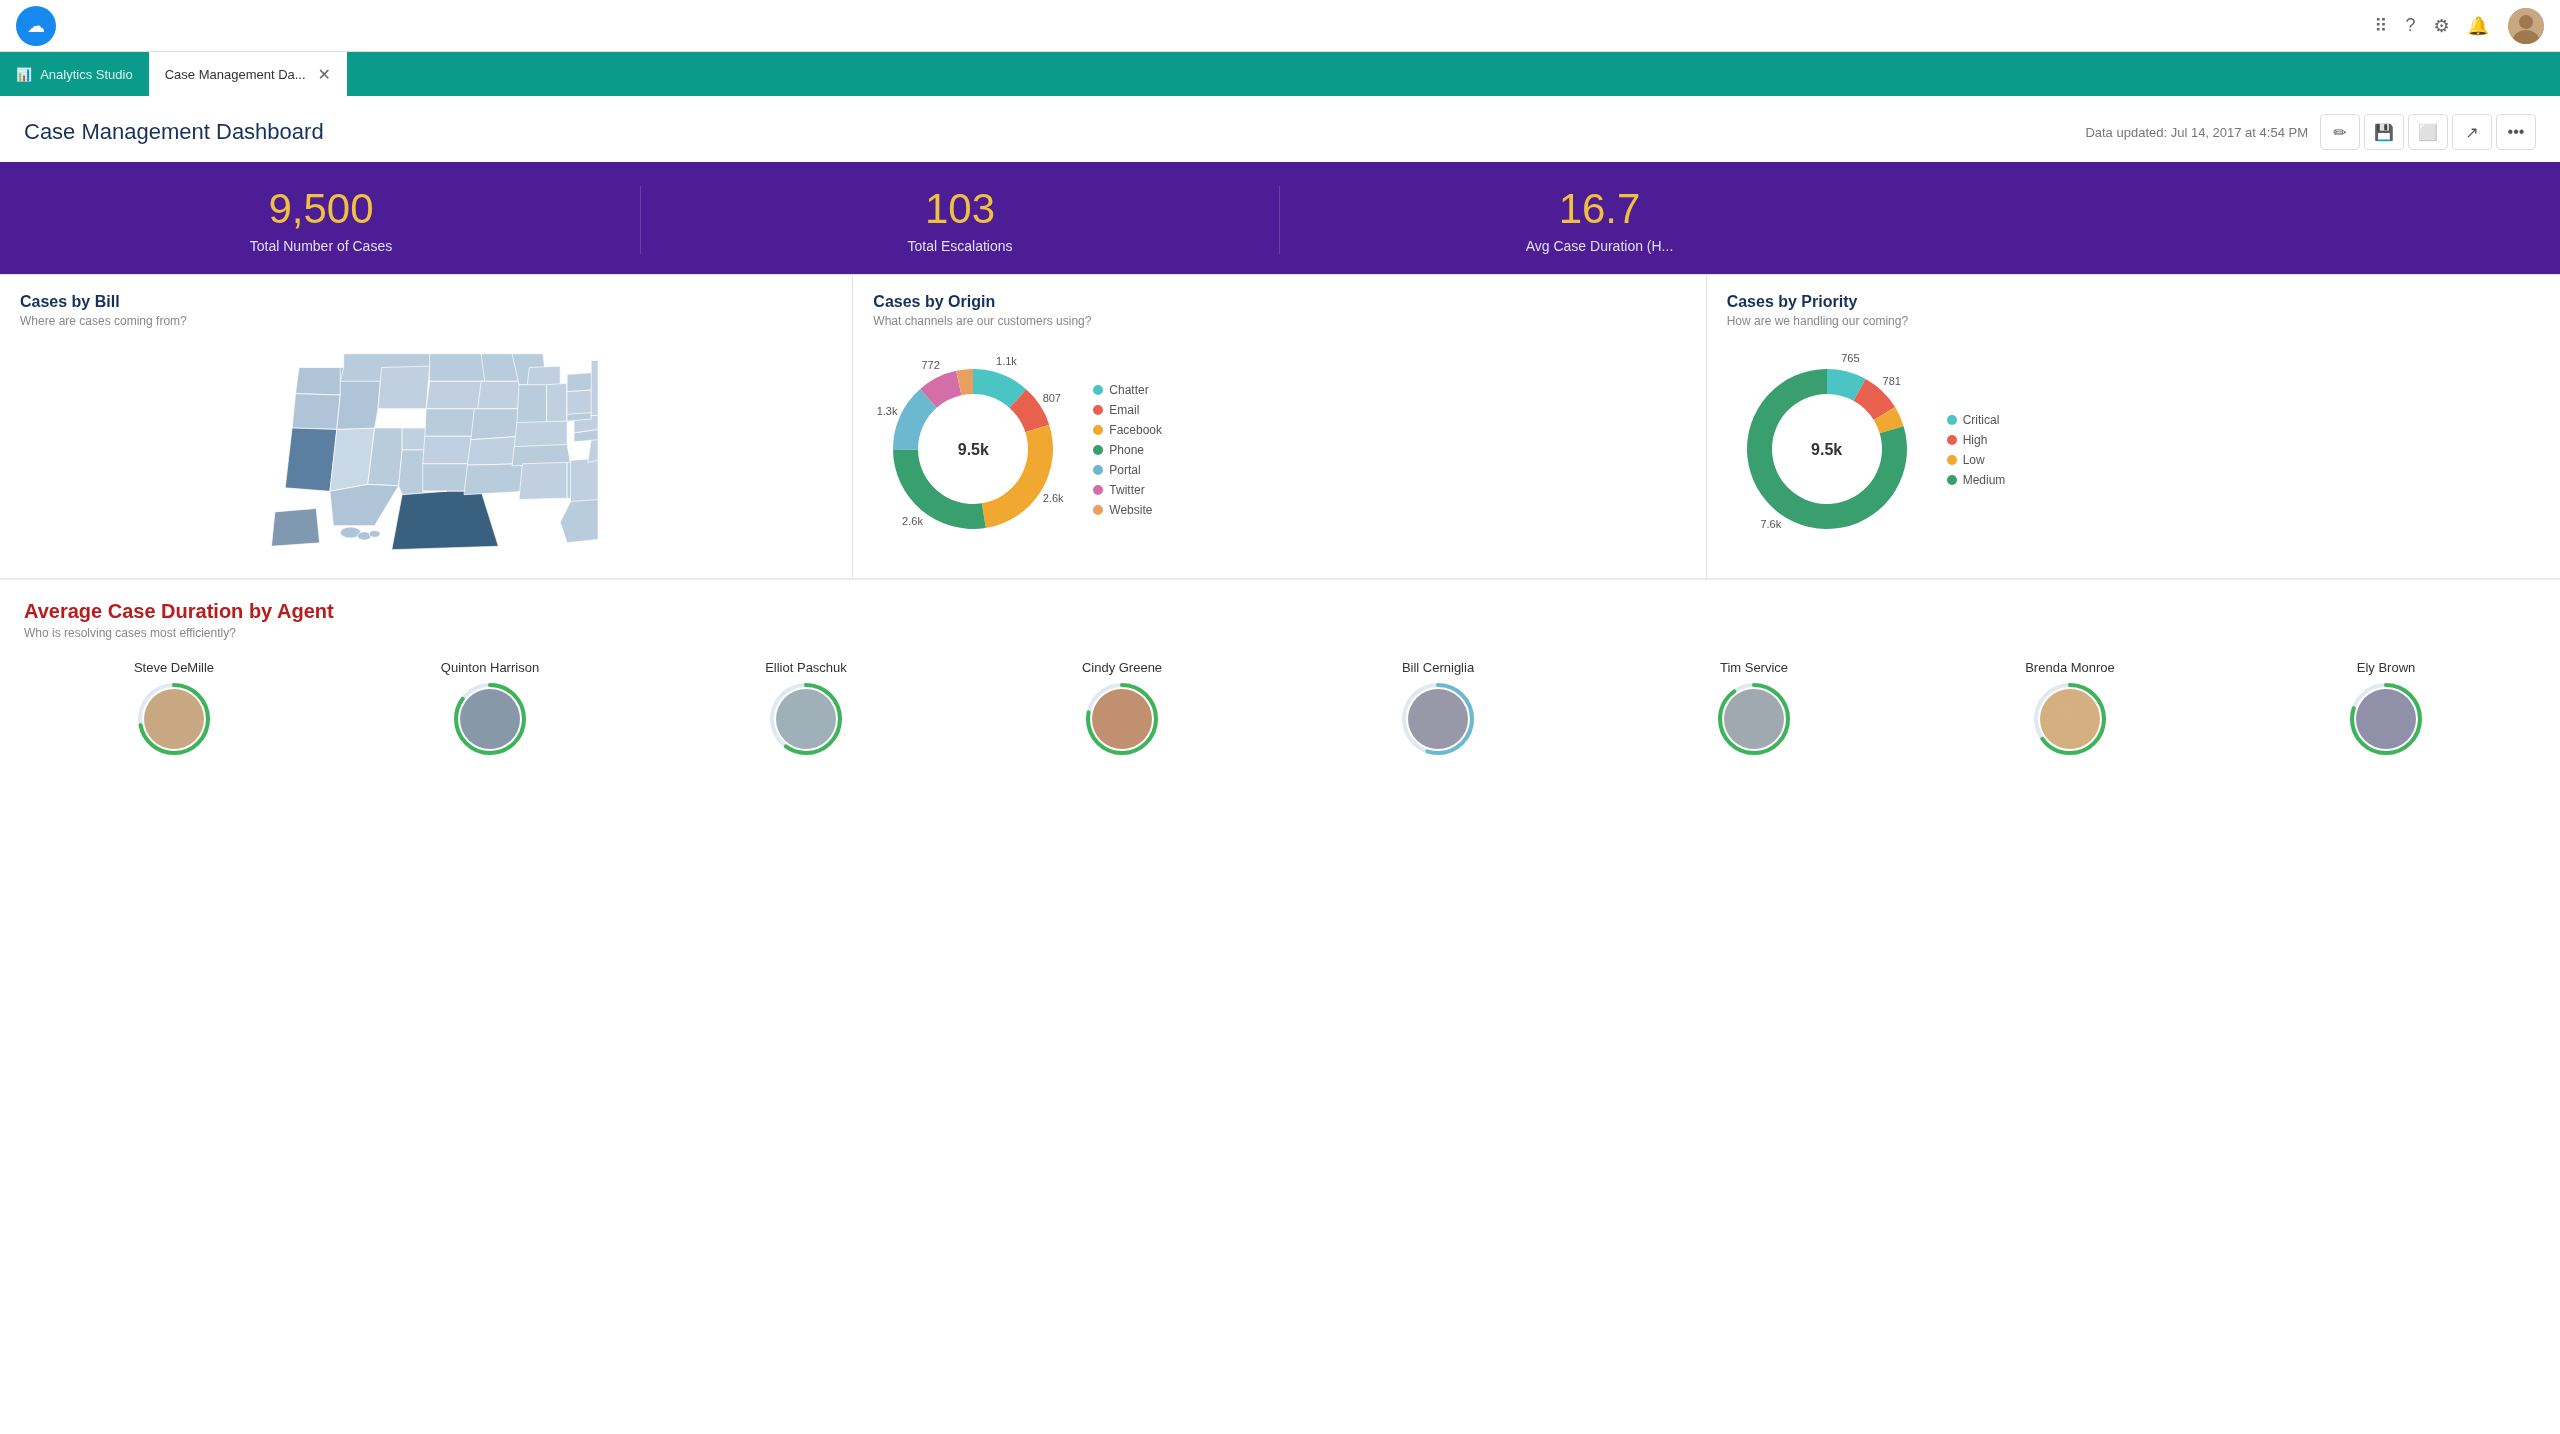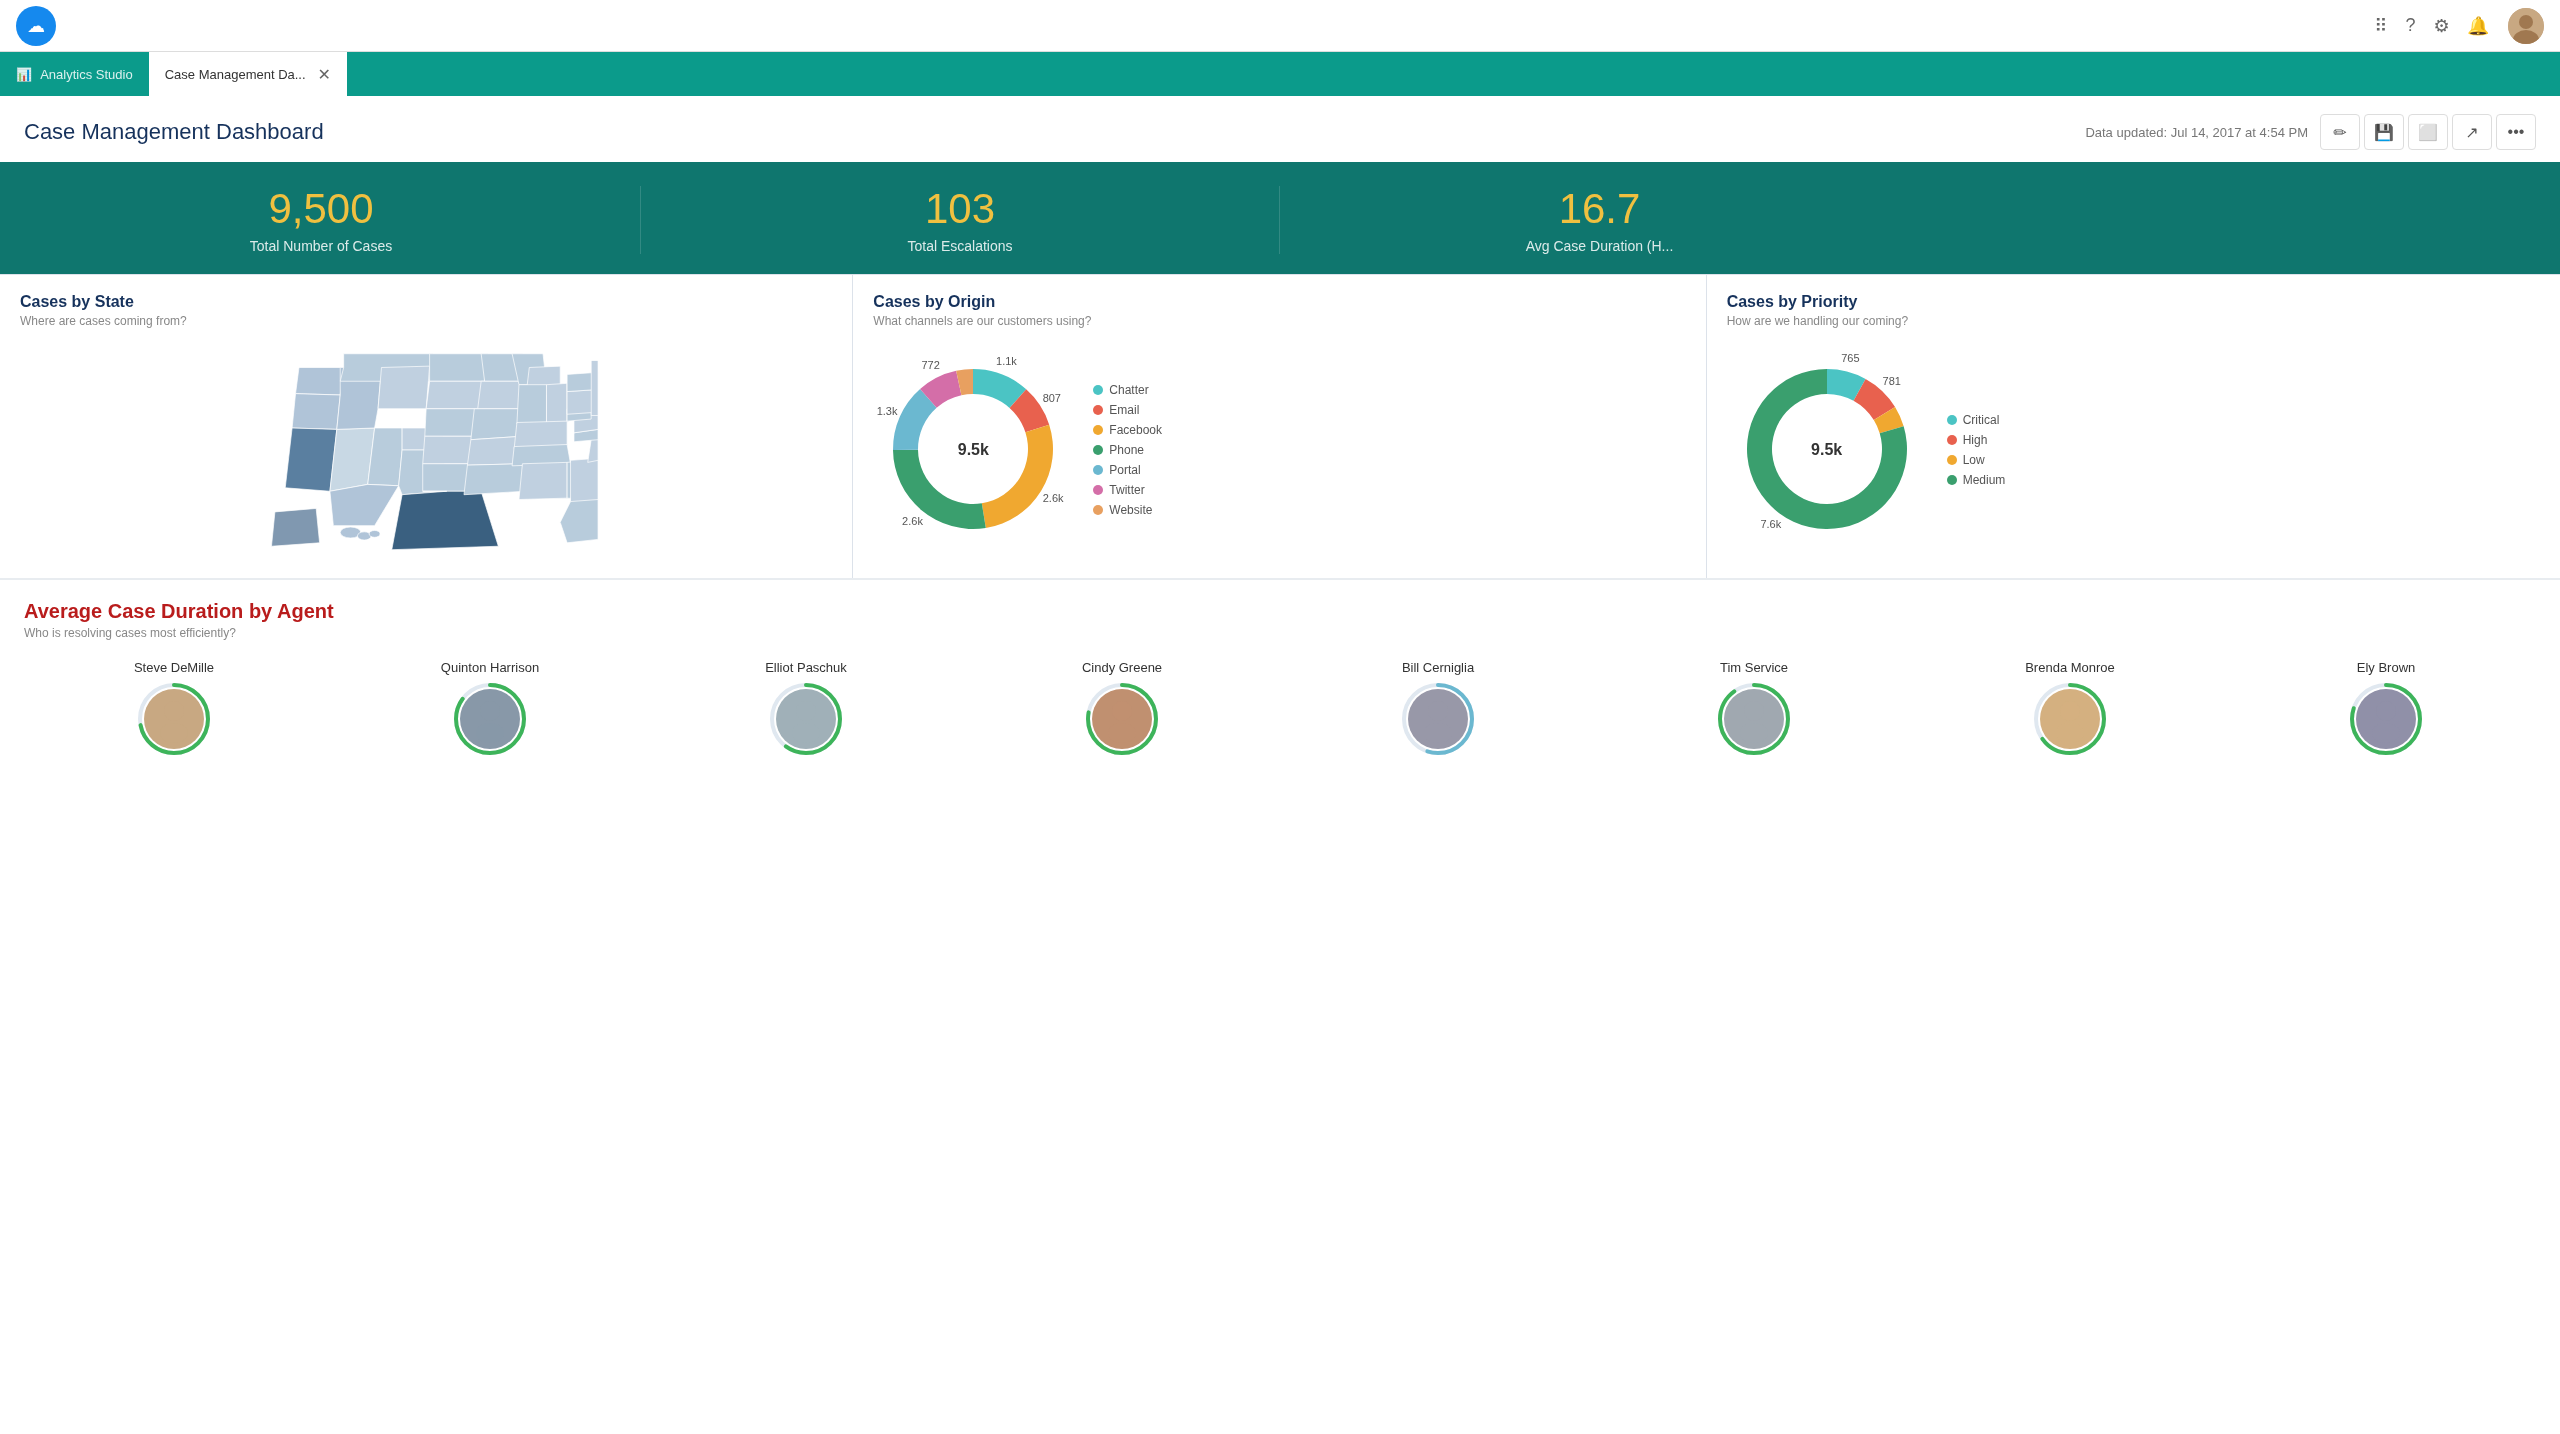--- a/index.html
+++ b/index.html
@@ -89,21 +89,21 @@
       background: white;
       border-radius: 4px;
       cursor: pointer;
       display: flex; align-items: center; justify-content: center;
       font-size: 16px;
       color: #555;
     }
 
     
     .metrics-banner {
-      background: #0f766e;
+      background: #4c1d95;
       display: grid;
       grid-template-columns: repeat(4, 1fr);
       padding: 24px 2px 20px;
       margin: 0;
     }
     .metric-item {
       text-align: center;
       border-right: 1px solid rgba(255,255,255,0.15);
       padding: 0 20px;
     }
@@ -297,21 +297,21 @@
   </div>
       <div class="metric-item">
     <div class="metric-value">16.7</div>
     <div class="metric-label">Avg Case Duration (H...</div>
   </div>
     </div>
 
   <div class="charts-section">
 
     <div class="chart-panel">
-      <div class="chart-title">Cases by State</div>
+      <div class="chart-title">Cases by Bill</div>
       <div class="chart-subtitle">Where are cases coming from?</div>
       <div class="chart-body">
         <div class="map-container">
           <svg viewBox="0 0 500 320" class="map-svg">
 
             <g fill="#b0c4d8" stroke="white" stroke-width="1">
 
               <polygon points="65,40 130,40 125,80 60,78" fill="#b0c4d8"></polygon>
 
               <polygon points="60,78 125,80 120,130 55,128" fill="#b0c4d8"></polygon>

